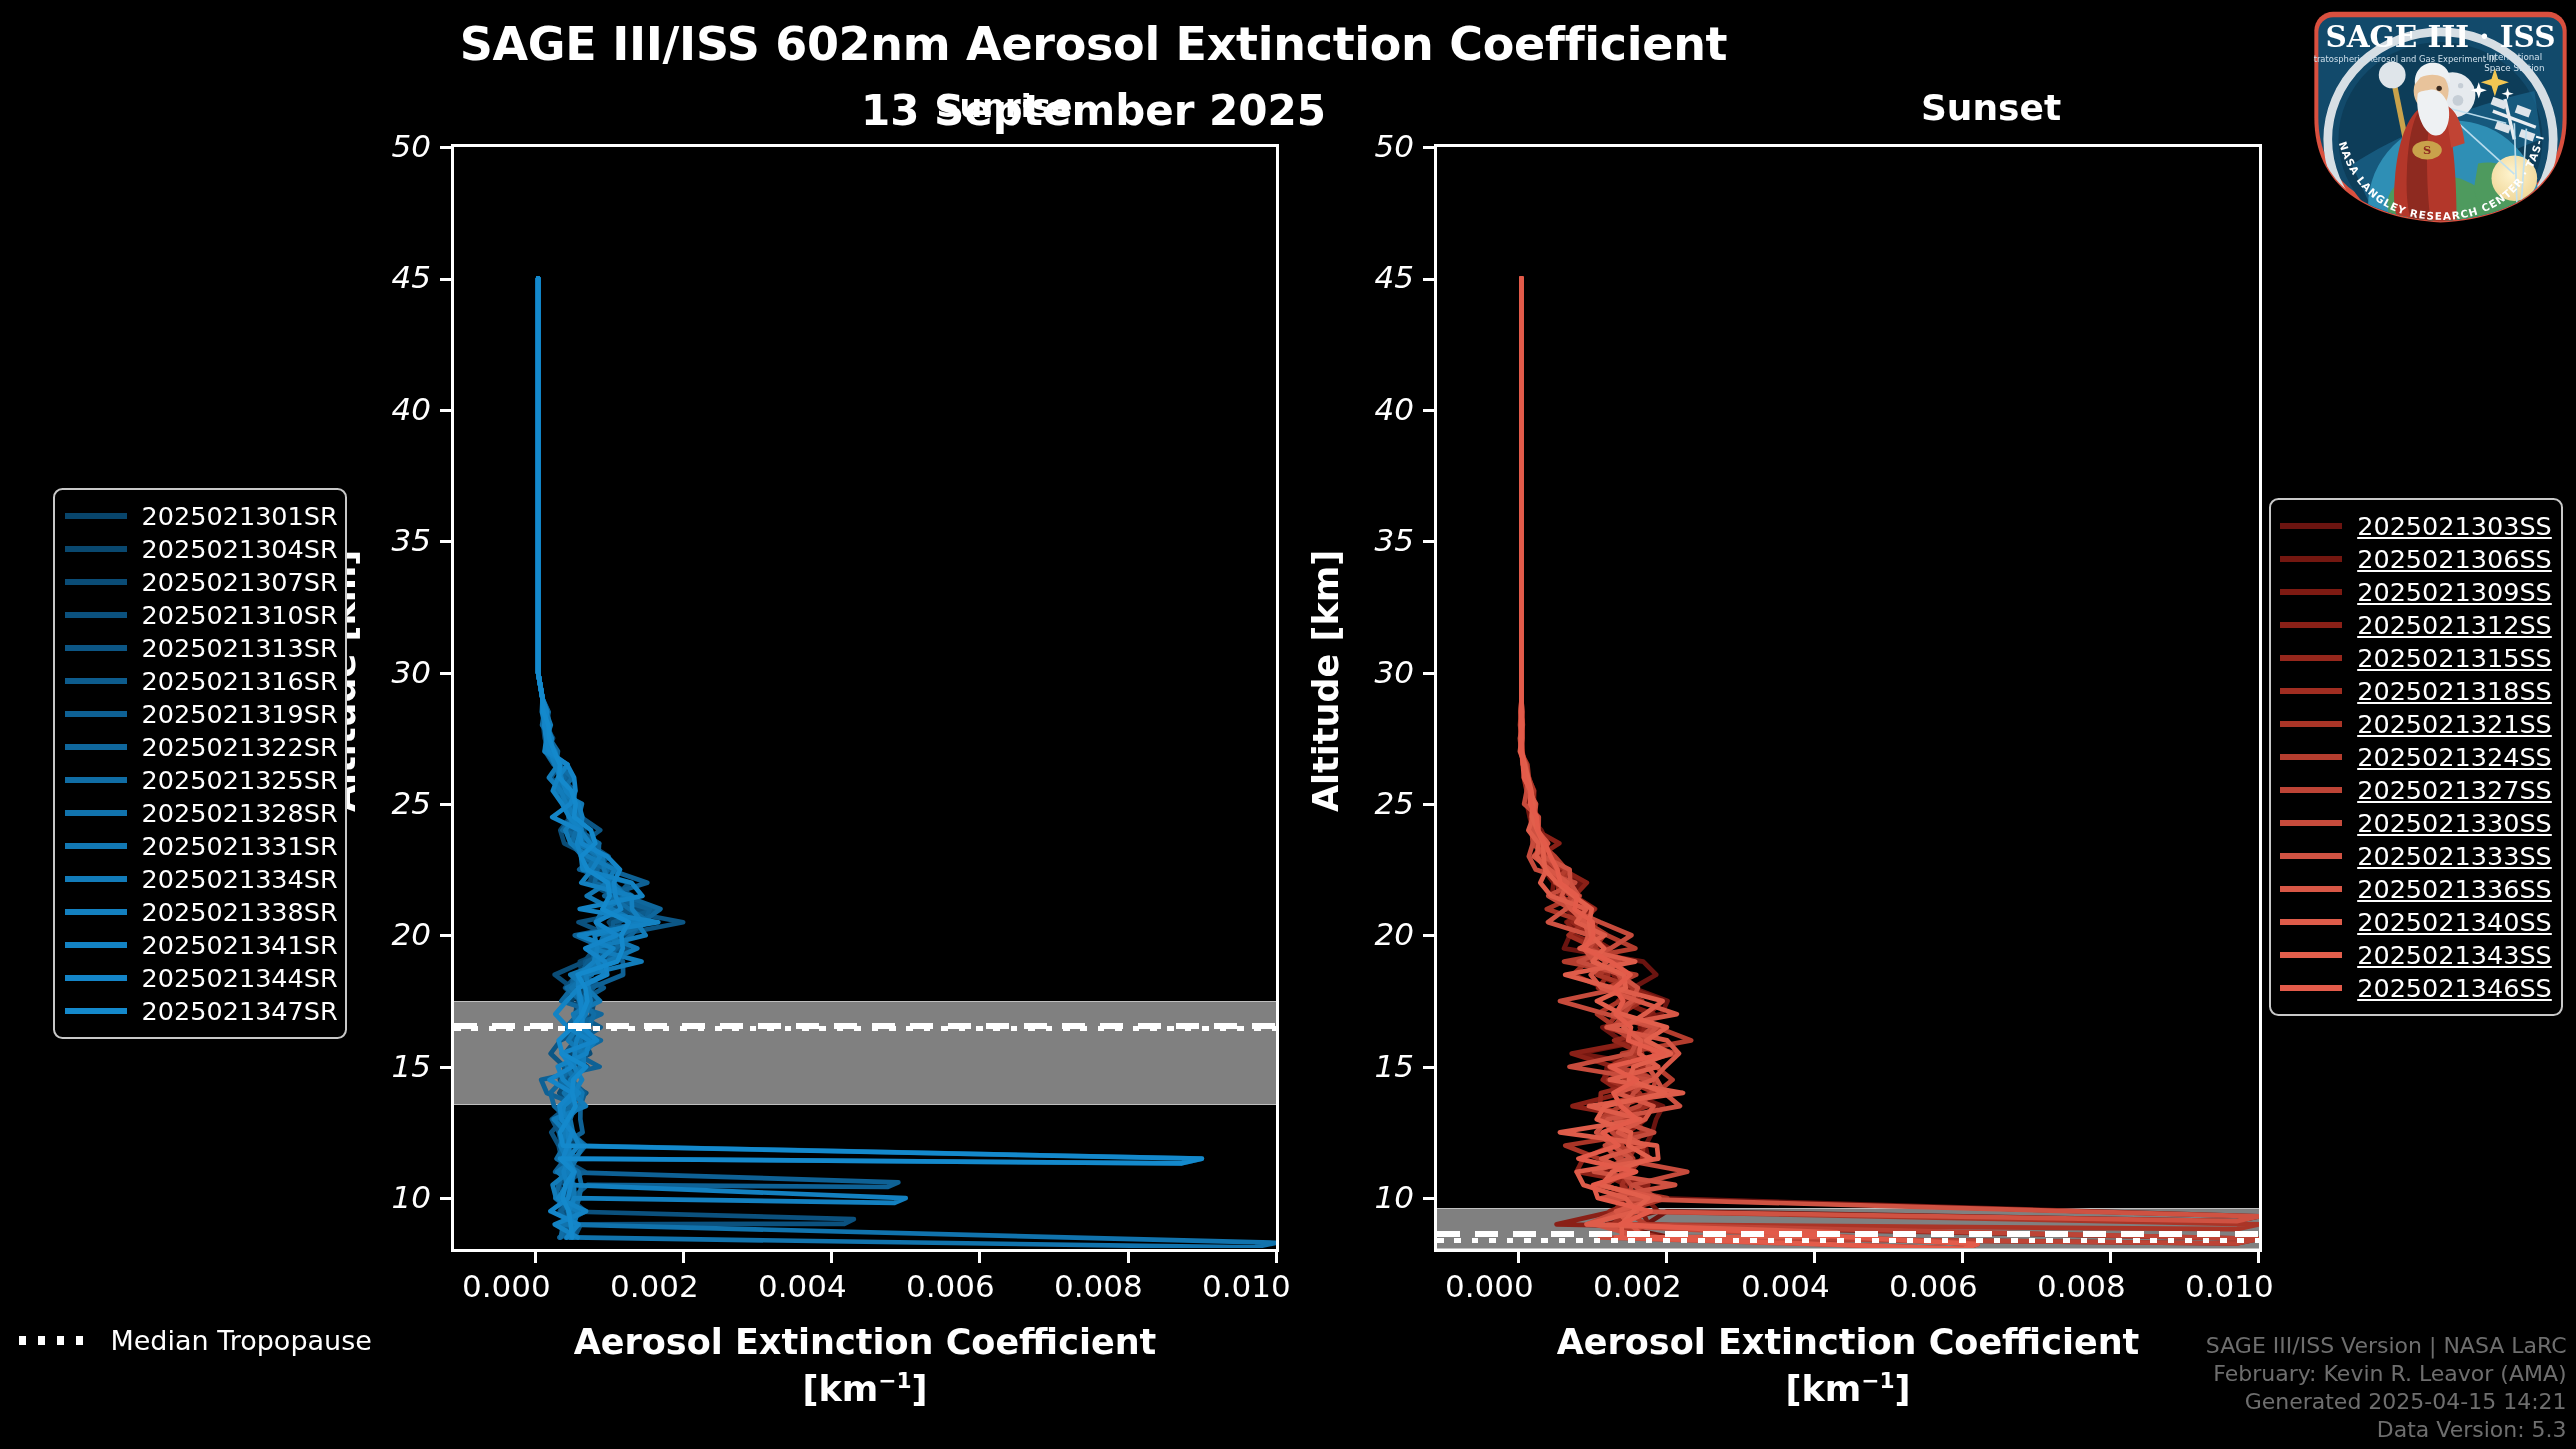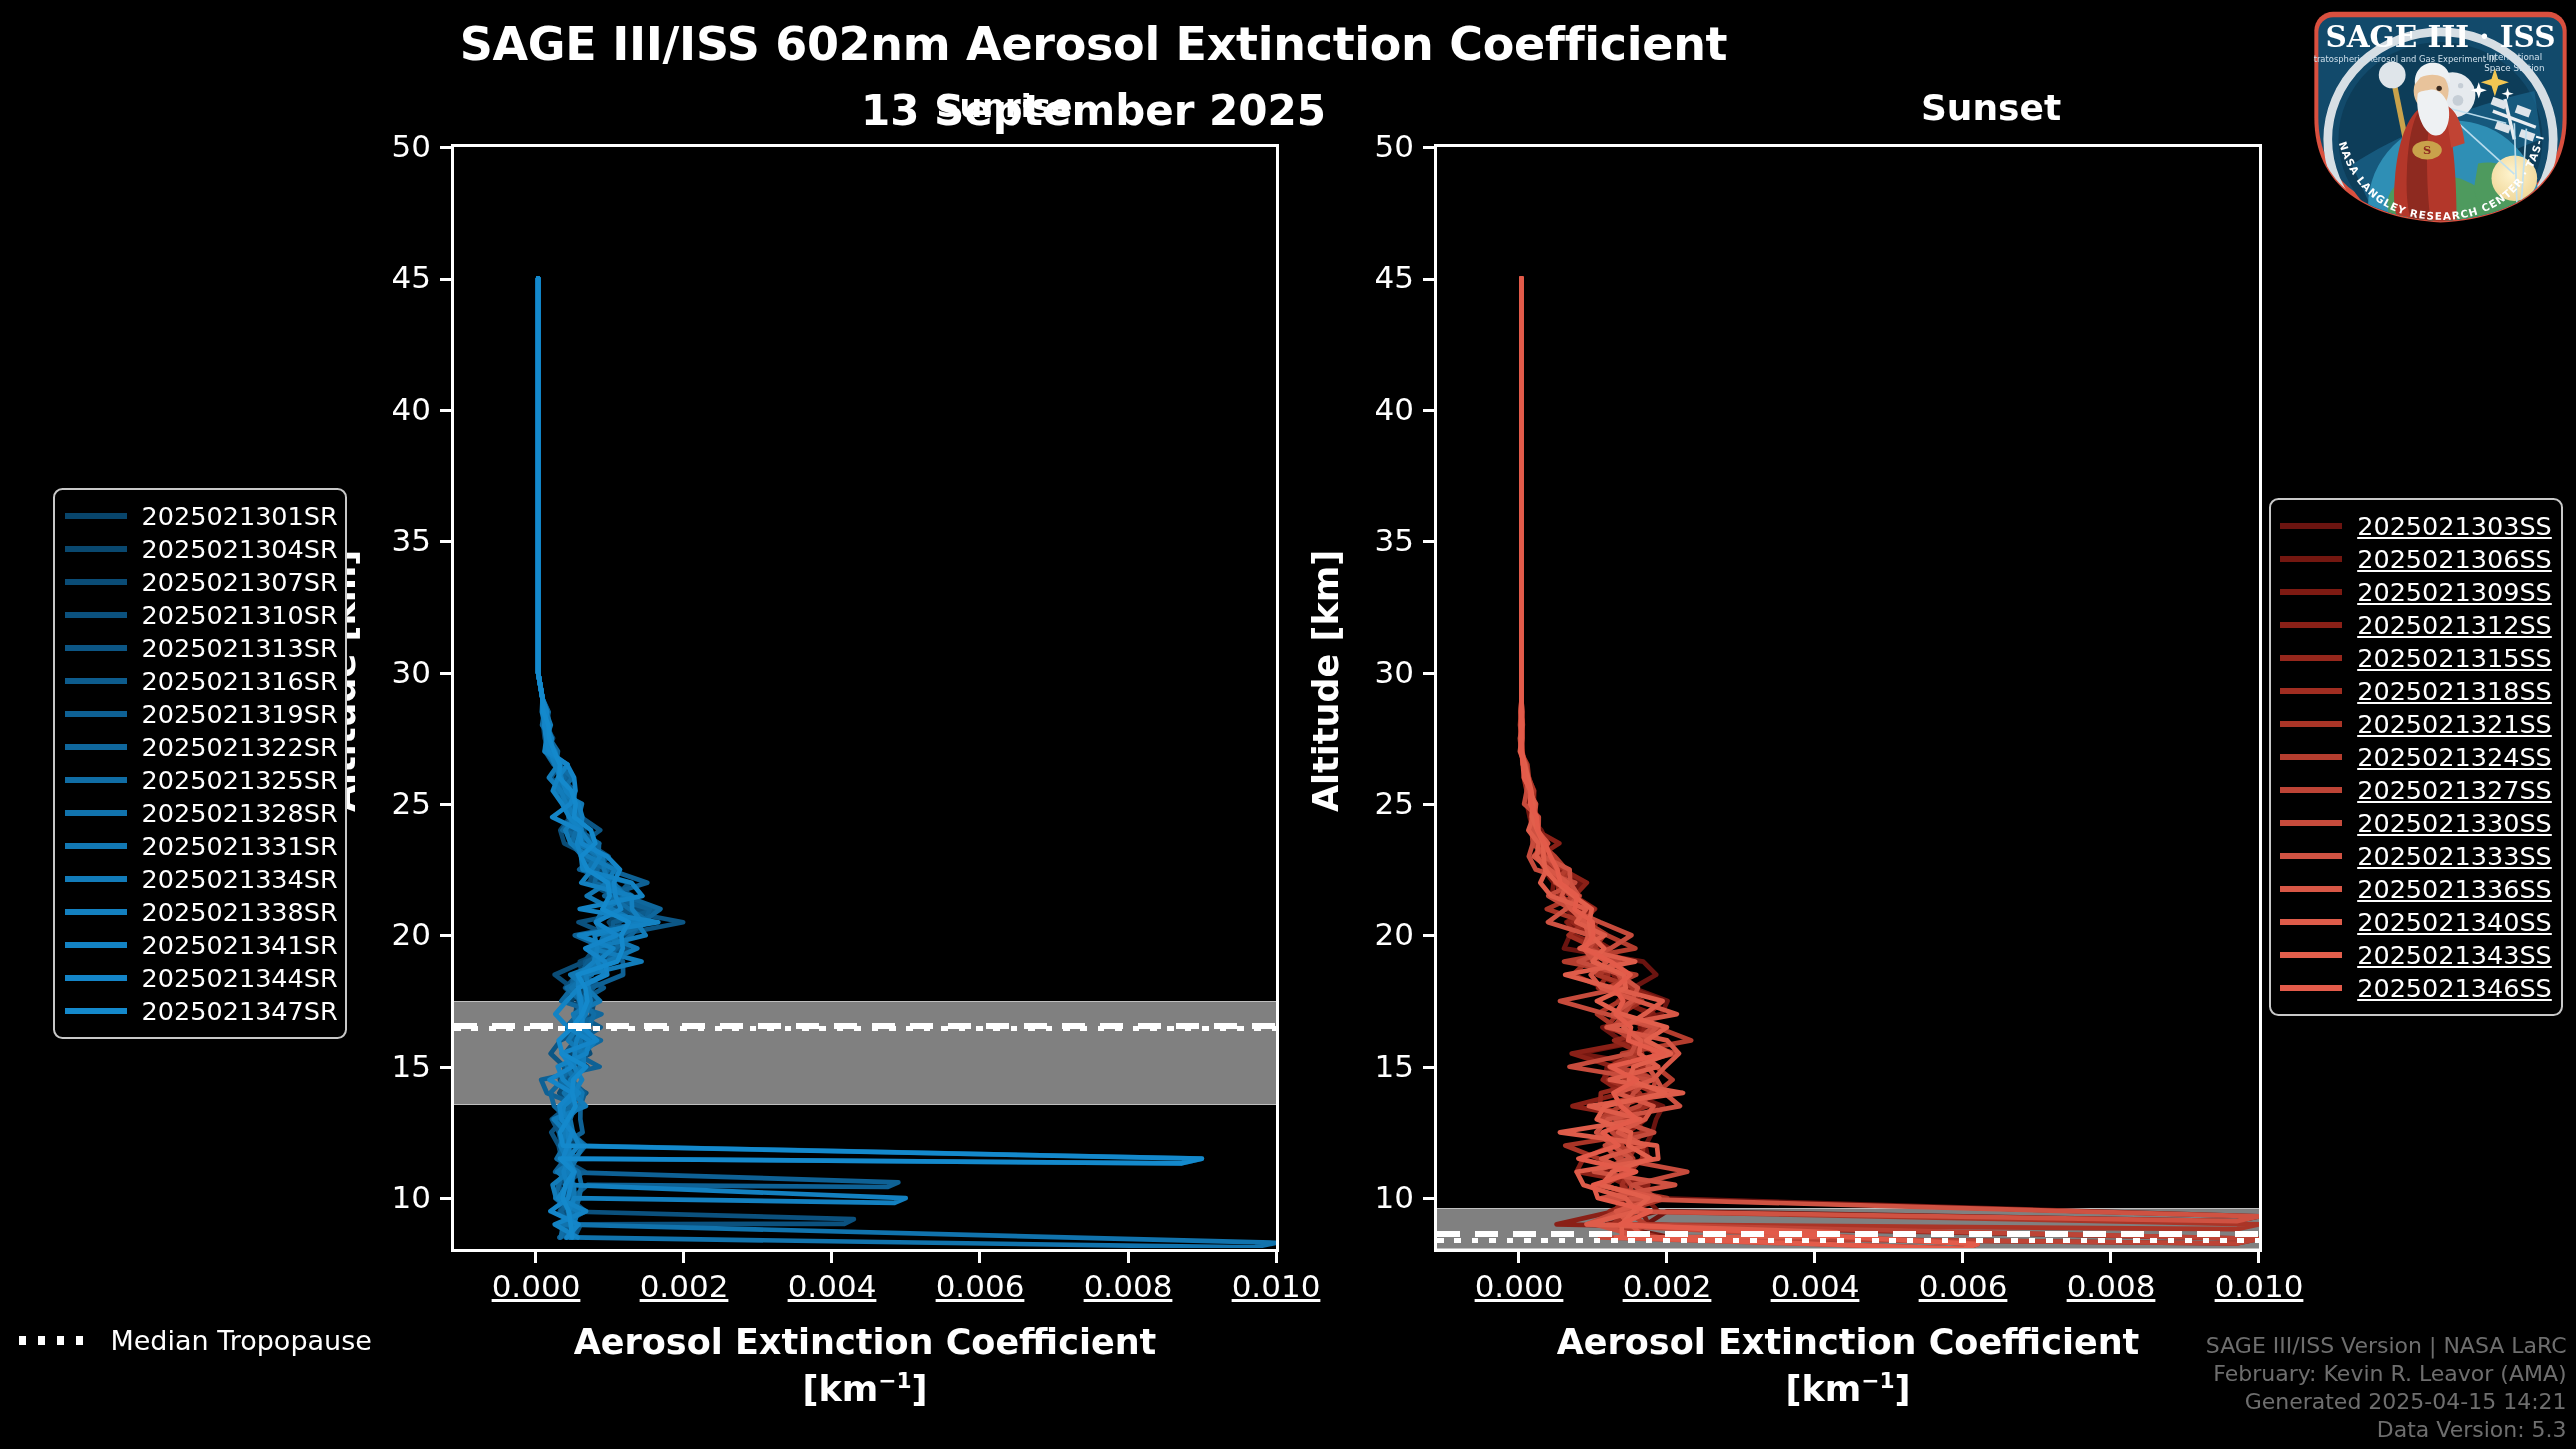--- a/index.html
+++ b/index.html
@@ -19,22 +19,22 @@
       font-size:36px;font-weight:bold;}
 
   
   .plot-frame{border:3.4px solid #fff;background:#000;box-sizing:border-box;}
   #plot-left{left:451px;top:144px;width:828px;height:1108px;}
   #plot-right{left:1434px;top:144px;width:828px;height:1108px;}
 
   .plot-inner{position:absolute;inset:0;overflow:hidden;}
 
   
-  .ytick-lab{font-size:31px;text-align:right;width:81px;}
-  .xtick-lab{font-size:31px;text-align:center;width:148px;text-decoration:underline;}
+  .ytick-lab{font-size:31px;text-align:right;width:81px;font-style:italic;}
+  .xtick-lab{font-size:31px;width:148px;}
   .tick-mark{background:#fff;}
   .ytickm{width:10.7px;height:3.4px;}
   .xtickm{width:3.4px;height:10.7px;}
 
   .axis-title{font-size:35px;font-weight:bold;text-align:center;}
   .ylabel{transform-origin:0 0;transform:rotate(-90deg);
           font-size:35px;font-weight:bold;white-space:nowrap;}
 
   
   .tropo-band{background:#808080;opacity:1;}

